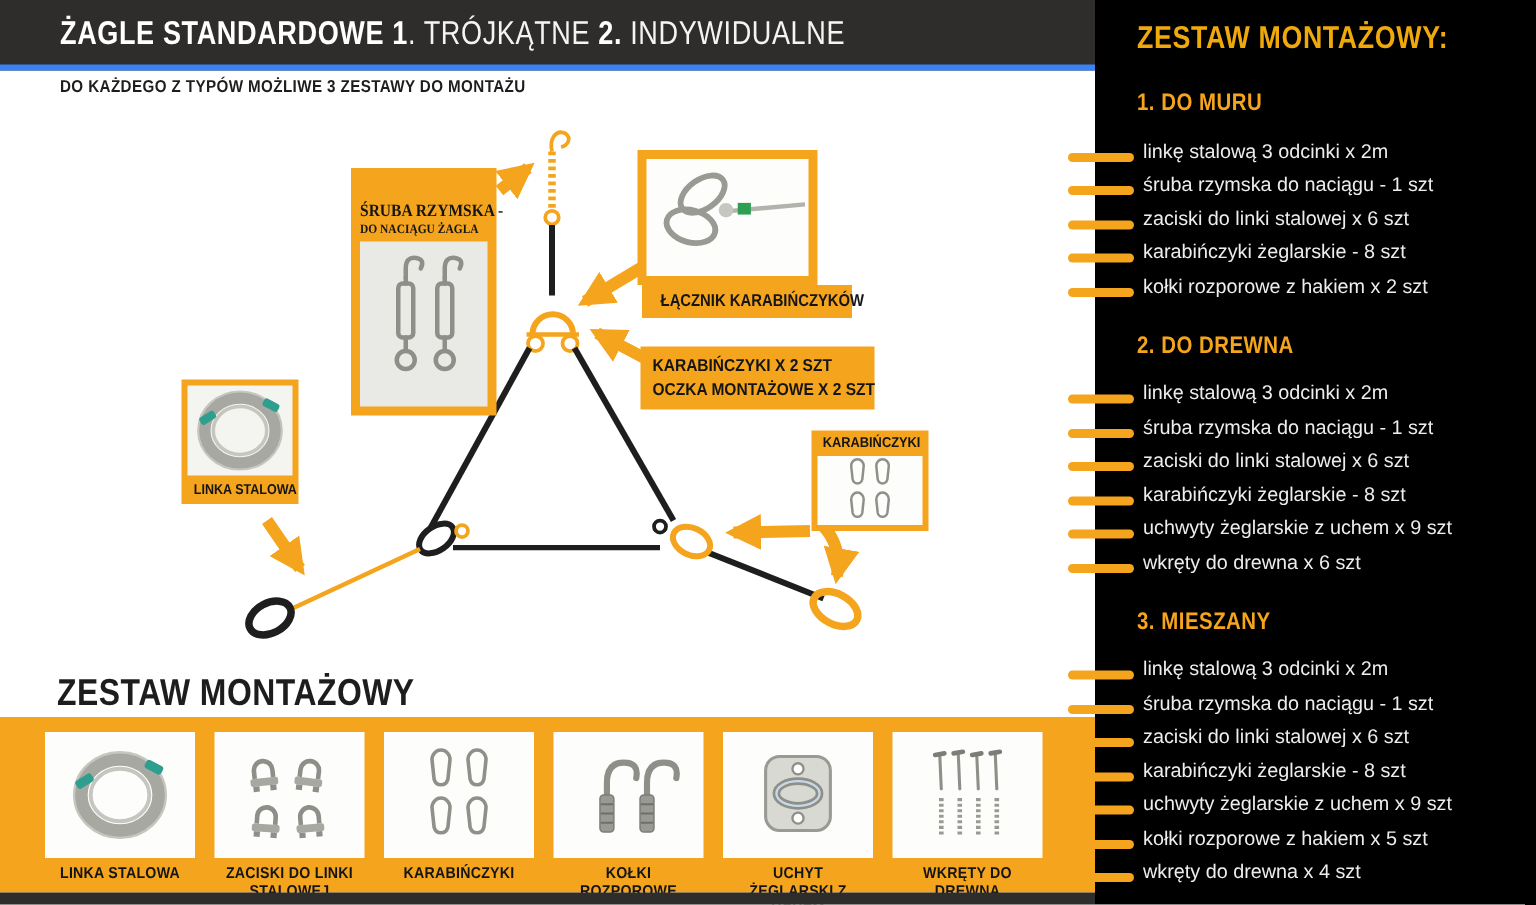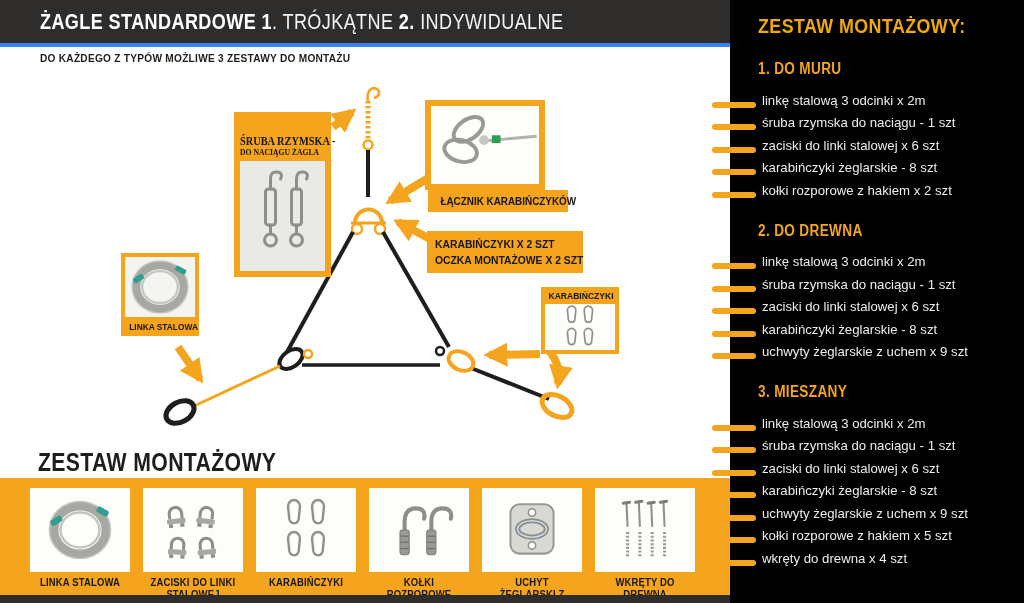--- a/index.html
+++ b/index.html
@@ -352,20 +352,24 @@
           <span>zaciski do linki stalowej x 6 szt</span>
         </div>
       <div class="sb-item">
           <span class="sb-dash"></span>
           <span>karabińczyki żeglarskie - 8 szt</span>
         </div>
       <div class="sb-item">
           <span class="sb-dash"></span>
           <span>uchwyty żeglarskie z uchem x 9 szt</span>
         </div>
+      <div class="sb-item">
+          <span class="sb-dash"></span>
+          <span>wkręty do drewna x 6 szt</span>
+        </div>
     </div>
 
     <div class="sb-sec">
       <div class="sb-sec-h">3. MIESZANY</div>
       <div class="sb-item">
           <span class="sb-dash"></span>
           <span>linkę stalową 3 odcinki x 2m</span>
         </div>
       <div class="sb-item">
           <span class="sb-dash"></span>

